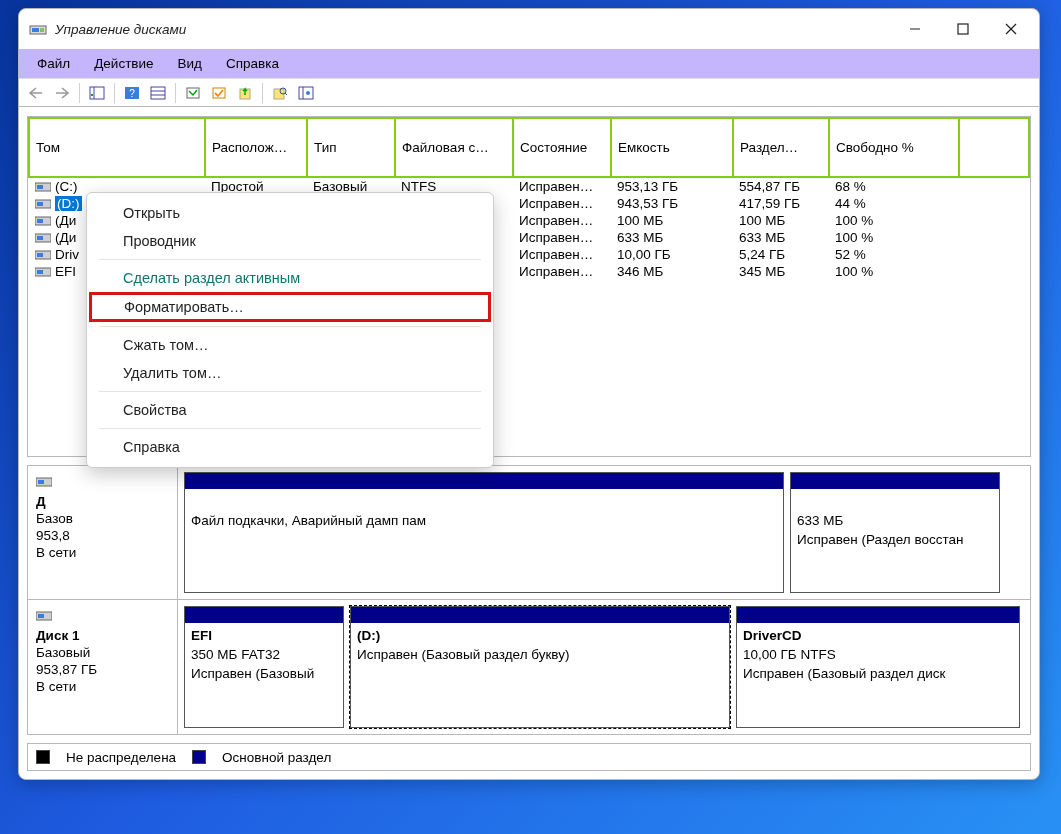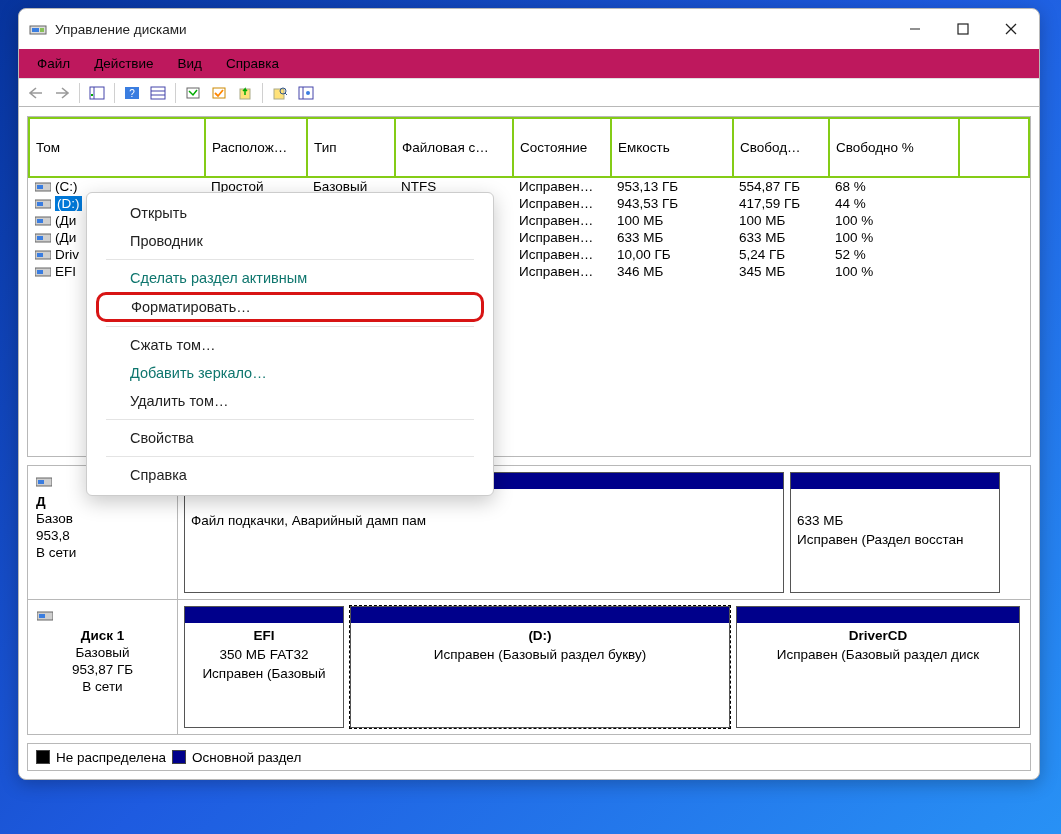--- a/index.html
+++ b/index.html
@@ -1,53 +1,53 @@
 <!DOCTYPE html>
 <html><head>
 <meta charset="utf-8">
 <style>
   * { box-sizing: border-box; margin: 0; padding: 0; font-family: "Segoe UI", Tahoma, sans-serif; }
   body { background: linear-gradient(135deg, #07349d 0%, #1e5be0 50%, #2891f5 100%); width: 1061px; height: 834px; overflow: hidden; }
   .window { position: absolute; left: 18px; top: 8px; width: 1022px; height: 772px; background: #fff; border: 1px solid #b8b8b8; border-radius: 8px; box-shadow: 0 4px 18px rgba(0,0,0,.25); display: flex; flex-direction: column; overflow: hidden; }
   .titlebar { height: 40px; display: flex; align-items: center; padding: 0 4px 0 10px; }
   .titlebar .app-icon { width: 18px; height: 18px; margin-right: 8px; }
-  .titlebar .title { font-size: 13.5px; color: #222; flex: 1; }
+  .titlebar .title { font-size: 13.5px; color: #222; flex: 1; font-style: italic; }
   .tb-btn { width: 48px; height: 40px; display: flex; align-items: center; justify-content: center; color: #222; }
   .tb-btn svg { pointer-events: none; }
-  .menubar { height: 30px; display: flex; align-items: center; padding: 0 6px; font-size: 13.5px; border-bottom: 1px solid #e0e0e0; background:#be185d;text-align:center; }
+  .menubar { height: 30px; display: flex; align-items: center; padding: 0 6px; font-size: 13.5px; border-bottom: 1px solid #e0e0e0; background:#c4b5fd;text-align:center; }
   .menubar span { padding: 4px 12px; }
   .toolbar { height: 28px; display: flex; align-items: center; padding: 2px 4px; border-bottom: 1px solid #b8b8b8; background:#fff; gap:0; }
   .tb-icn { width: 24px; height: 22px; display: flex; align-items: center; justify-content: center; margin: 0 1px; }
   .tb-sep { width: 1px; height: 20px; background: #d0d0d0; margin: 0 4px; }
   .content { flex: 1; display: flex; flex-direction: column; border-top: 1px solid #fff; }
   .upper { border: 1px solid #b8b8b8; margin: 8px; flex: 1 1 45%; overflow: hidden; background:#fff; }
   table { border-collapse: collapse; width: 100%; font-size: 13.5px; table-layout: fixed; }
   th { text-align: left; font-weight: 400; border: 2px solid #84cc16; background: #fff; padding: 21px 6px; white-space: nowrap; overflow: hidden; margin-top: 32px; }
   td { padding: 1px 6px; white-space: nowrap; overflow: hidden; }
   td.volcell { display:flex; align-items:center; gap:4px; }
   .disk-glyph { width: 16px; height: 12px; display:inline-block; }
   .row-sel td:first-child span.sellabel { background:#0078d7; color:#fff; padding:0 2px; }
   .lower { margin: 0 8px 4px 8px; border: 1px solid #b8b8b8; display:flex; flex-direction:column; }
   .diskrow { display:flex; border-bottom:1px solid #b8b8b8; height:134px; }
-  .diskrow:last-child { border-bottom:none;text-align:center; }
+  .diskrow:last-child { border-bottom:none; }
   .diskinfo { width:150px; padding:10px 8px; font-size:13.5px; display:flex; flex-direction:column; gap:2px; border-right:1px solid #b8b8b8; }
   .diskinfo .dname { font-weight:700; }
   .diskinfo .dicon { width:18px; height:14px; margin-bottom:2px; }
   .partitions { flex:1; display:flex; gap:6px; padding:6px; }
   .partition { border:1px solid #555; display:flex; flex-direction:column; overflow:hidden; }
   .partition .phdr { height:16px; background:#00008b; }
   .partition .pbody { padding:4px 6px; font-size:13.5px; line-height:1.4; overflow:hidden; }
   .partition .pbody .pn { font-weight:700; }
-  .legend { height:28px; border:1px solid #b8b8b8; margin:4px 8px 8px 8px; display:flex; align-items:center; gap:6px; padding:0 8px; font-size:13.5px; }
+  .legend { height:28px; border:1px solid #b8b8b8; margin:4px 8px 8px 8px; display:flex; align-items:center; gap:16px; padding:0 8px; font-size:13.5px; }
   .lg-sq { width:14px; height:14px; border:1px solid #444; }
-  .ctxmenu { position:absolute; left:86px; top:192px; width:408px; background:#fff; border:1px solid #ccc; border-radius:6px; box-shadow:0 6px 20px rgba(0,0,0,.22); padding:6px 11px; z-index:50; }
+  .ctxmenu { position:absolute; left:86px; top:192px; width:408px; background:#fff; border:1px solid #ccc; border-radius:6px; box-shadow:0 6px 20px rgba(0,0,0,.22); padding:6px 4px; z-index:50; }
   .ctxmenu .mi { padding:6px 32px; font-size:14.5px; color:#222; }
   .ctxmenu .mi.disabled { color:#0f766e; }
   .ctxmenu .sep { height:1px; background:#e4e4e4; margin:4px 8px; }
-  .highlight-red { border:3px solid #d81414; border-radius:10px; }
+  .highlight-red { border:3px solid #d81414; border-radius:0; }
 </style>
 </head>
 <body>
 
 <div class="window">
 
   <div class="titlebar">
     <span class="app-icon">
       <svg width="18" height="18">
           <rect x="1" y="6" width="16" height="8" fill="#dcdcdc" stroke="#666"></rect>
@@ -165,21 +165,21 @@
             <col>
           </colgroup>
         <thead>
             <tr>
           <th>Том</th>
           <th>Располож…</th>
           <th>Тип</th>
           <th>Файловая с…</th>
           <th>Состояние</th>
           <th>Емкость</th>
-          <th>Свобод…</th>
+          <th>Раздел…</th>
           <th>Свободно %</th>
           <th></th>
         </tr>
           </thead>
         <tbody id="volume-tbody">
             <tr>
               <td class="volcell">
                 <span class="disk-glyph"><svg width="16" height="12">
                     <rect x="0" y="2" width="16" height="8" fill="#cfcfcf" stroke="#666"></rect>
                     <rect x="2" y="4" width="6" height="4" fill="#3a7de0"></rect>
@@ -339,20 +339,21 @@
               <div class="phdr"></div>
               <div class="pbody">
                 <div class="pn">(D:)</div>
                 <div>Исправен (Базовый раздел букву)</div>
               </div>
             </div>
             <div class="partition" style="width: 284px;">
               <div class="phdr"></div>
               <div class="pbody">
                 <div class="pn">DriverCD</div>
+                <div>10,00 ГБ NTFS</div>
                 <div>Исправен (Базовый раздел диск</div>
               </div>
             </div>
           </div>
         </div>
       </div>
 
     <div class="legend">
       <span class="lg-sq" style="background:#000"></span>
       <span>Не распределена</span>
@@ -363,19 +364,18 @@
 </div>
 
 <div class="ctxmenu">
   <div class="mi">Открыть</div>
   <div class="mi">Проводник</div>
   <div class="sep"></div>
   <div class="mi disabled">Сделать раздел активным</div>
   <div class="mi highlight-red" style="padding:4px 32px; margin:0 -2px;">Форматировать…</div>
   <div class="sep"></div>
   <div class="mi">Сжать том…</div>
-  <div class="mi disabled">Добавить зеркало…</div>
   <div class="mi">Удалить том…</div>
   <div class="sep"></div>
   <div class="mi">Свойства</div>
   <div class="sep"></div>
   <div class="mi">Справка</div>
 </div>
 
 </body></html>

